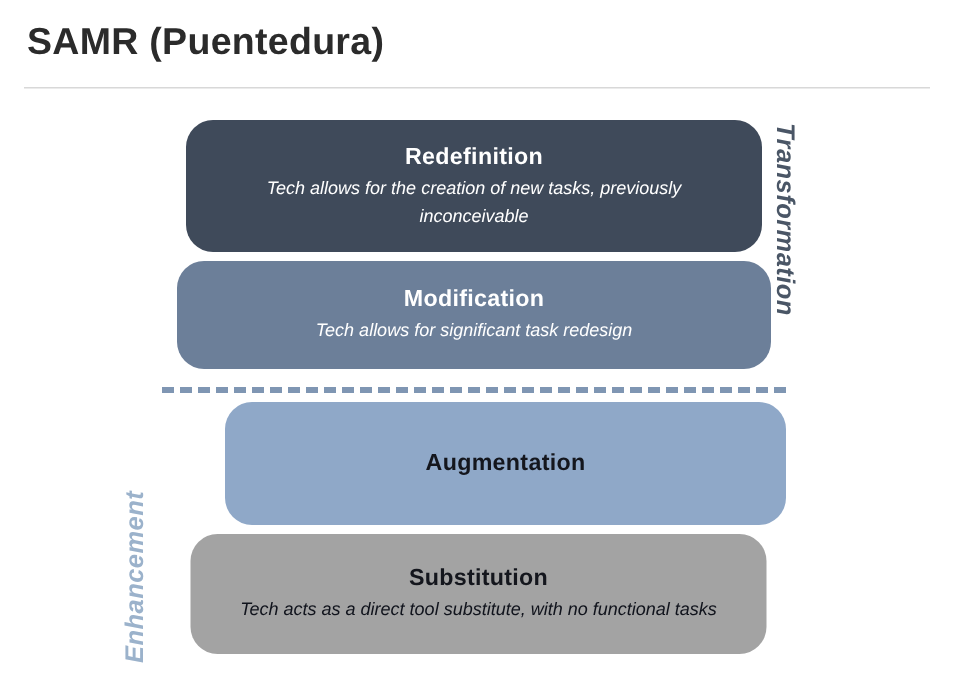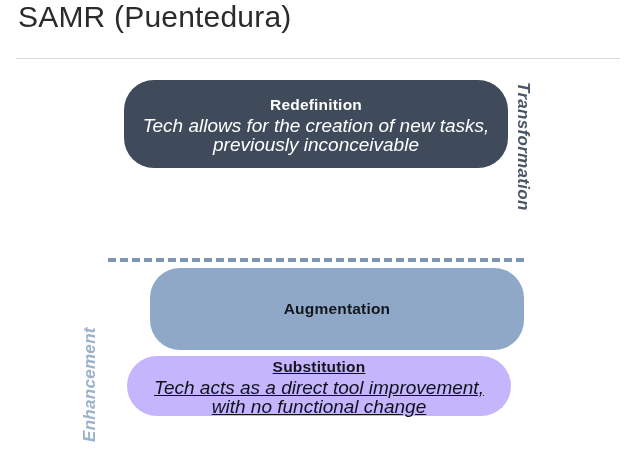--- a/index.html
+++ b/index.html
@@ -15,62 +15,62 @@
   }
   .slide {
     position: relative;
     width: 636px;
     height: 450px;
     background: #ffffff;
   }
   .title {
     position: absolute;
     left: 18px;
-    top: 0;
-    font-size: 30px;
+    top: 14px;
+    font-size: 25px;
     color: #2b2b2b;
-    font-weight: 400;
+    font-weight: 700;
     letter-spacing: 0.2px;
   }
   .title-rule {
     position: absolute;
     left: 16px;
     top: 58px;
     width: 604px;
     height: 1px;
     background: #d8d8d8;
   }
   .bars {
     position: absolute;
     left: 0;
     top: 0;
     width: 636px;
     height: 450px;
   }
   .bar {
     position: absolute;
-    border-radius: 30px;
+    border-radius: 18px;
     color: #ffffff;
     display: flex;
     flex-direction: column;
     align-items: center;
     justify-content: center;
     text-align: center;
     box-sizing: border-box;
     padding: 6px 18px;
   }
   .bar .lvl-name {
     font-weight: bold;
     font-size: 15.5px;
     line-height: 20px;
     letter-spacing: 0.2px;
   }
   .bar .lvl-desc {
     font-style: italic;
-    font-size: 19px;
+    font-size: 12px;
     line-height: 19px;
     margin-top: 1px;
   }
   
   #bar-redefinition {
     left: 124px;
     top: 80px;
     width: 384px;
     height: 88px;
     background: #3f4a5a;
@@ -87,24 +87,23 @@
     top: 268px;
     width: 374px;
     height: 82px;
     background: #8fa8c8;
     color: #1c1c28;
   }
   #bar-substitution {
     left: 127px;
     top: 356px;
     width: 384px;
-    height: 60px;
-    background: #c4b5fd;
+    height: 80px;
+    background: #a3a3a3;
     color: #10131c;
-    text-decoration: underline;
   }
   #bar-augmentation .lvl-name,
   #bar-substitution .lvl-name {
     color: #14161d;
   }
   .dashed-line {
     position: absolute;
     left: 108px;
     top: 258px;
     width: 416px;
@@ -153,29 +152,33 @@
   <div class="title">SAMR (Puentedura)</div>
   <div class="title-rule"></div>
 
   <div class="bars">
 
     <div class="bar" id="bar-redefinition">
       <div class="lvl-name">Redefinition</div>
       <div class="lvl-desc">Tech allows for the creation of new tasks, previously inconceivable</div>
     </div>
 
+    <div class="bar" id="bar-modification">
+      <div class="lvl-name">Modification</div>
+      <div class="lvl-desc">Tech allows for significant task redesign</div>
+    </div>
 
     <div class="dashed-line"></div>
 
     <div class="bar" id="bar-augmentation">
       <div class="lvl-name">Augmentation</div>
     </div>
 
     <div class="bar" id="bar-substitution">
       <div class="lvl-name">Substitution</div>
-      <div class="lvl-desc">Tech acts as a direct tool improvement, with no functional change</div>
+      <div class="lvl-desc">Tech acts as a direct tool substitute, with no functional tasks</div>
     </div>
 
     <div class="side-label" id="label-transformation">Transformation</div>
     <div class="side-label" id="label-enhancement">Enhancement</div>
 
   </div>
 </div>
 
 </body></html>

